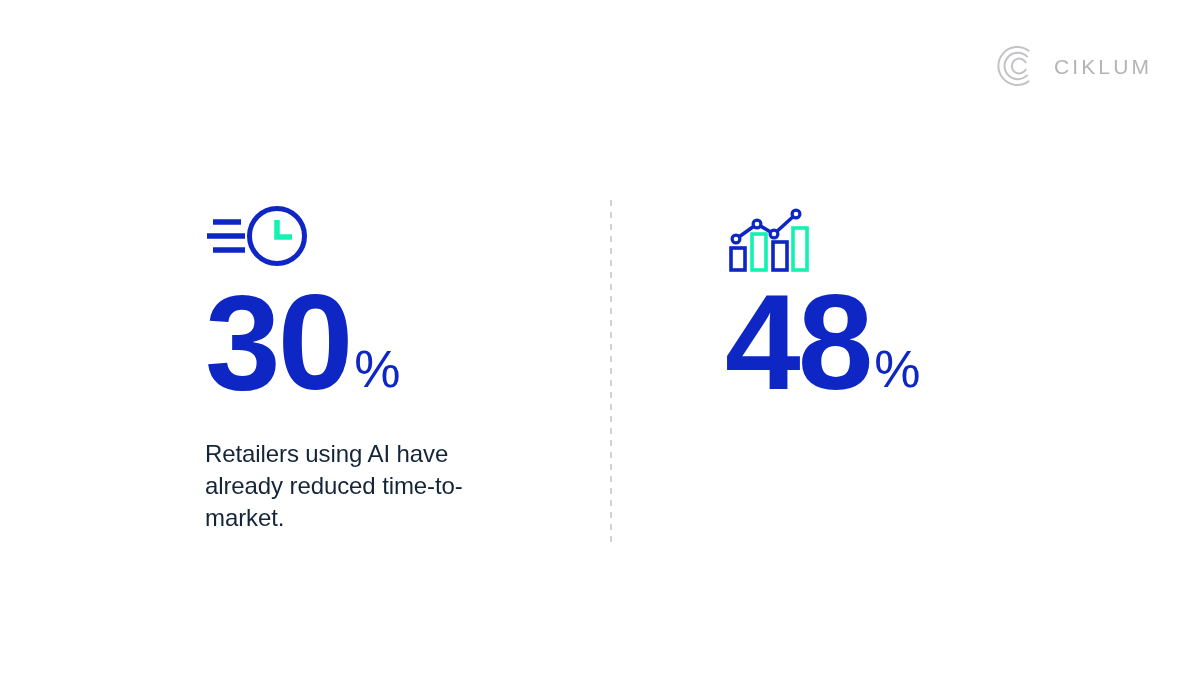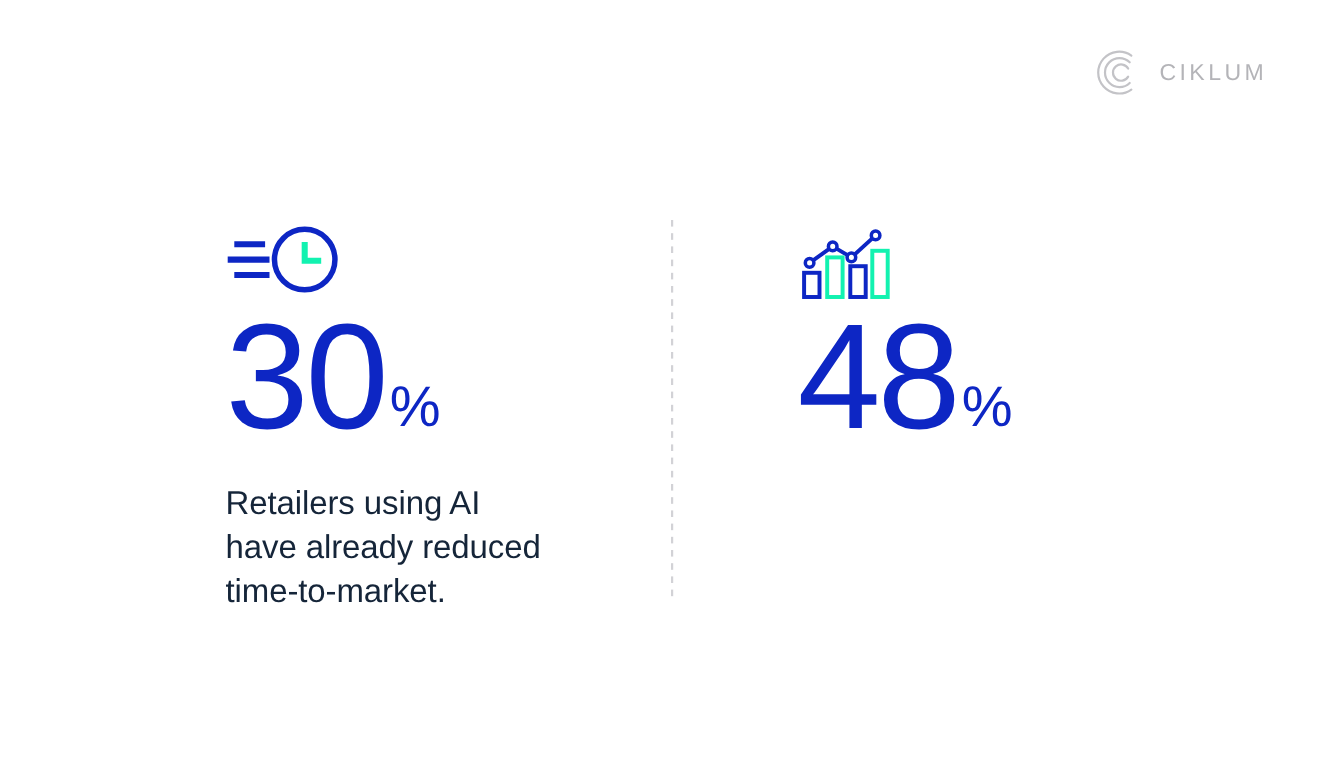--- a/index.html
+++ b/index.html
@@ -59,40 +59,40 @@
 
   .stat-figure {
     display: flex;
     align-items: baseline;
     color: #0d26c4;
     line-height: 1;
     margin-top: 2px;
   }
   .stat-number {
     font-family: "Liberation Sans", sans-serif;
-    font-weight: 400;
+    font-weight: 700;
     font-size: 136px;
     letter-spacing: -3px;
     line-height: 0.86;
     text-align: right;
   }
   .stat-unit {
     font-family: "Liberation Sans", sans-serif;
     font-weight: 400;
     font-size: 52px;
     line-height: 1;
     margin-left: 4px;
     position: relative;
     top: -2px;
   }
 
   .stat-caption {
     margin-top: 37px;
     font-family: "Liberation Sans", sans-serif;
-    font-size: 30px;
+    font-size: 24px;
     line-height: 1.33;
     color: #152539;
     font-weight: 400;
     letter-spacing: -0.1px;
     max-width: 300px;
   }
 
   
   .divider {
     position: absolute;

